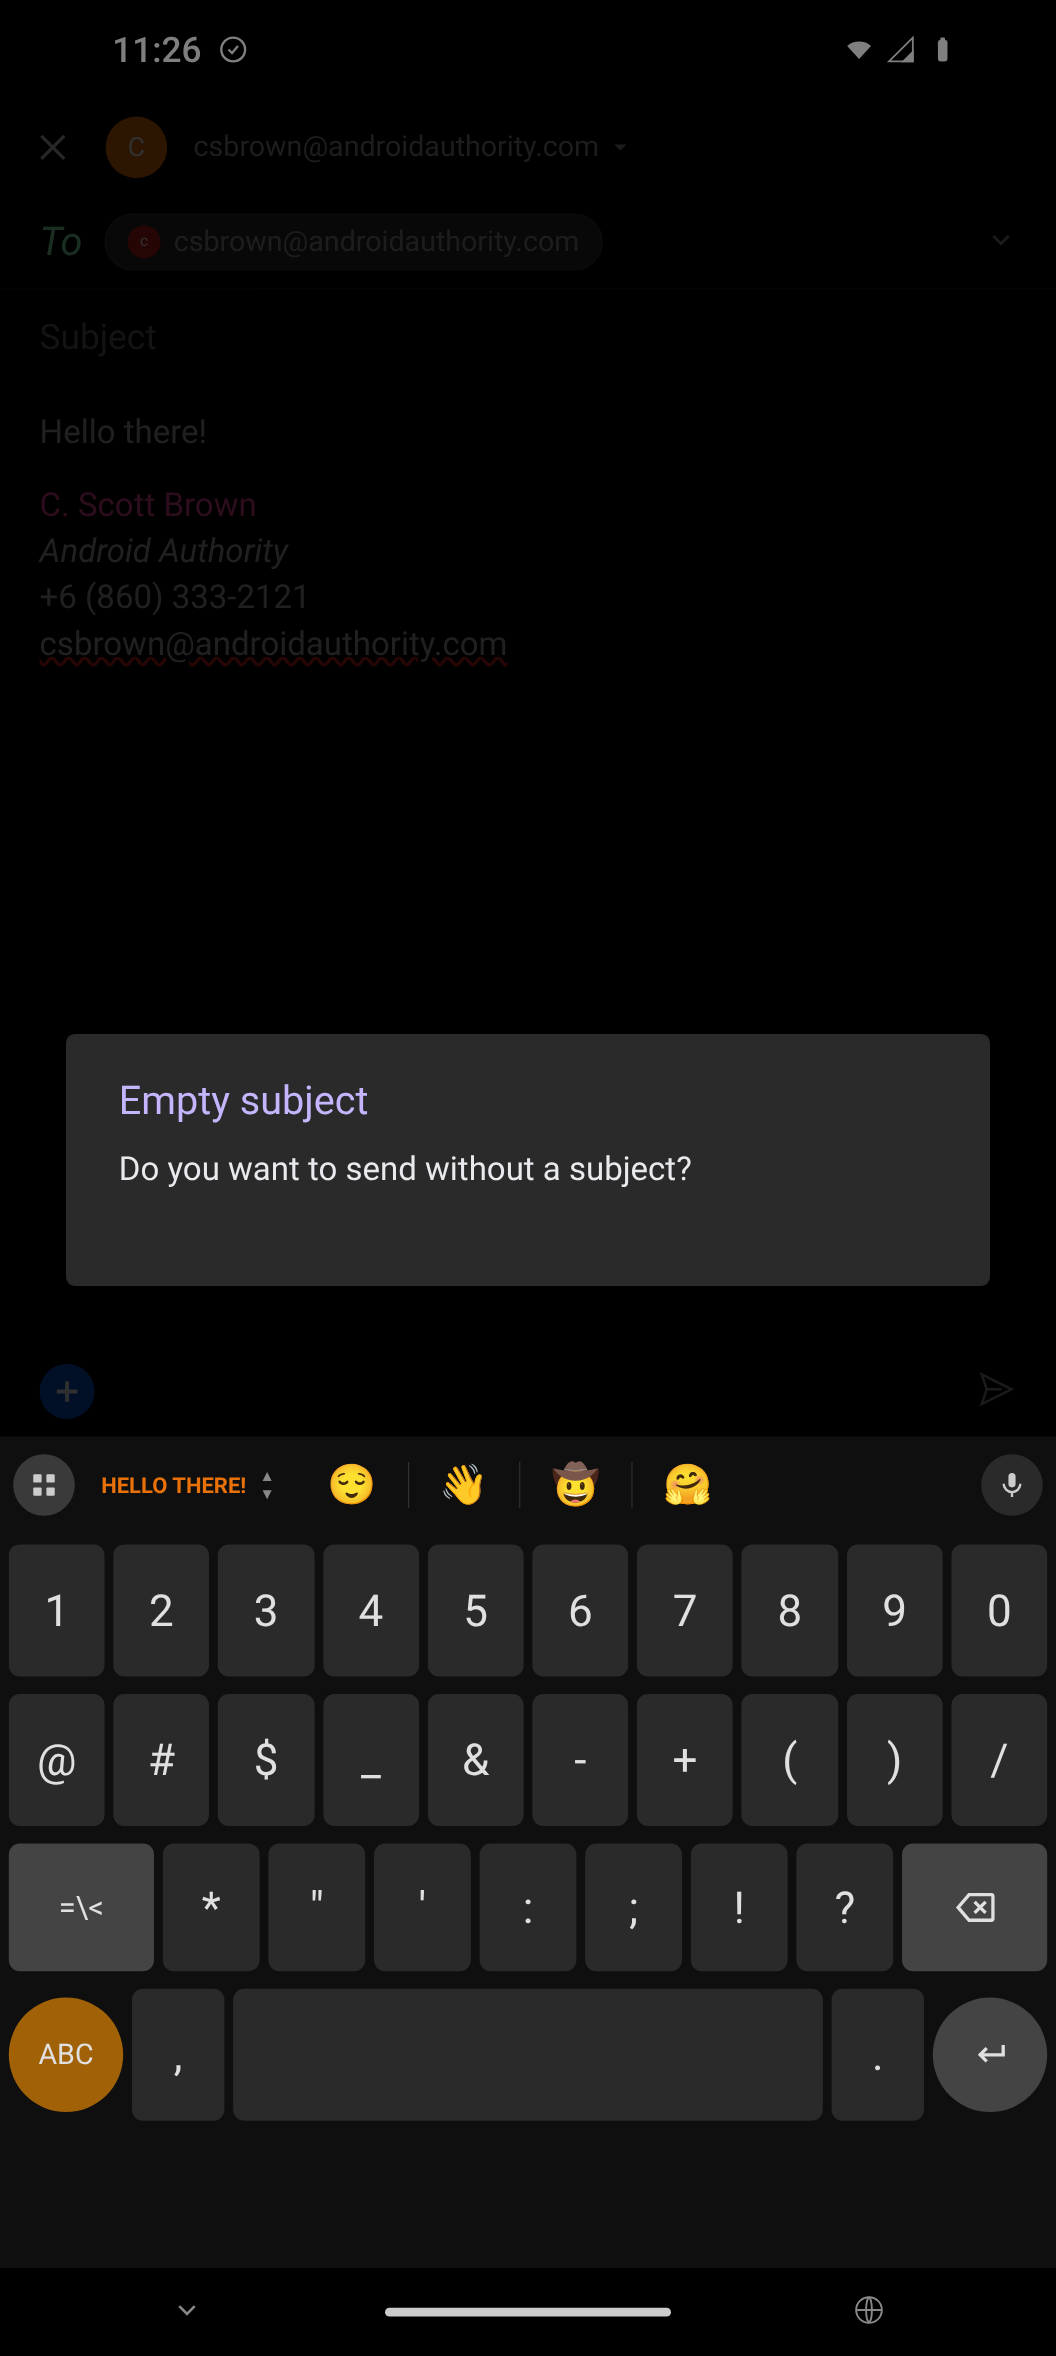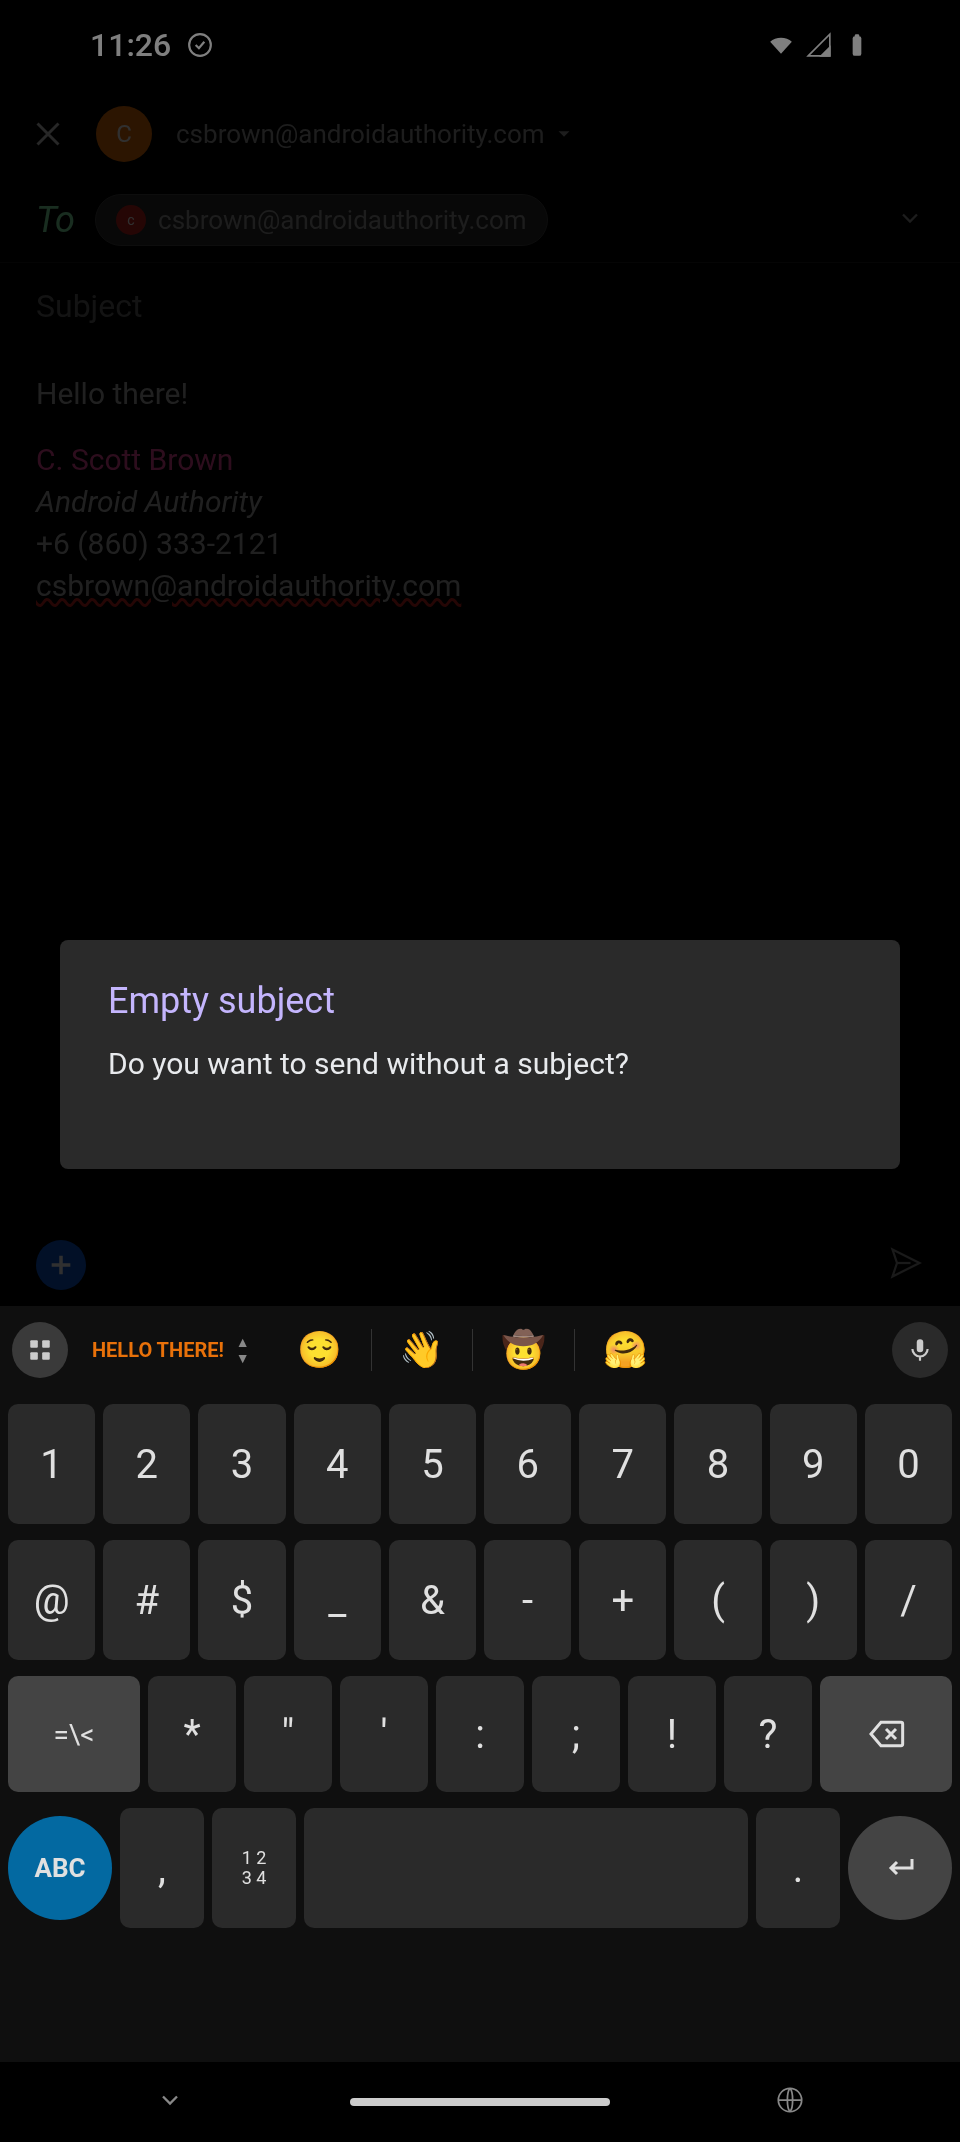--- a/index.html
+++ b/index.html
@@ -1,19 +1,19 @@
 <!DOCTYPE html>
 <html><head>
   <meta charset="utf-8">
   <style>
     * { margin: 0; padding: 0; box-sizing: border-box; font-family: -apple-system, BlinkMacSystemFont, 'Segoe UI', Roboto, sans-serif; }
     body { width: 960px; height: 2142px; background: #000; color: #999; overflow: hidden; position: relative; }
     
     .status-bar { height: 90px; display: flex; justify-content: space-between; align-items: center; padding: 0 90px 0 90px; color: #fff; }
-    .status-left { display: flex; align-items: center; gap: 16px; }
+    .status-left { display: flex; align-items: center; gap: 16px; margin-left: 12px; }
     .status-time { font-size: 32px; font-weight: 500; }
     .status-right { display: flex; align-items: center; gap: 12px; }
     .status-icon { width: 26px; height: 26px; }
     
     .compose-header { display: flex; align-items: center; padding: 16px 24px; gap: 24px; opacity: 0.38; }
     .close-btn { width: 48px; height: 48px; display: flex; align-items: center; justify-content: center; }
     .avatar { width: 56px; height: 56px; border-radius: 50%; background: #e8710a; display: flex; align-items: center; justify-content: center; color: #fff; font-size: 24px; }
     .header-text { flex: 1; }
     .header-title { font-size: 38px; font-weight: 500; color: #ccc; }
     .header-email { font-size: 26px; color: #999; display: flex; align-items: center; gap: 8px; }
@@ -52,21 +52,21 @@
     .emoji:first-child { border-left: none; }
     .mic-btn { width: 56px; height: 56px; border-radius: 50%; background: #2a2a2a; display: flex; align-items: center; justify-content: center; margin-left: auto; }
     
     .key-rows { padding: 10px 8px; }
     .key-row { display: flex; gap: 8px; margin-bottom: 16px; }
     .key { flex: 1; height: 120px; background: #2a2a2a; border-radius: 10px; display: flex; align-items: center; justify-content: center; font-size: 40px; color: #e0e0e0; }
     .key-row3 .key { height: 116px; }
     .key-special { background: #444; font-size: 28px; }
     .key-sym { flex: 1.5; }
     .key-del { flex: 1.5; }
-    .key-abc { width: 104px; height: 104px; border-radius: 50%; background: #0369a1; flex: none; font-size: 26px; font-weight: bold; }
+    .key-abc { width: 104px; height: 104px; border-radius: 50%; background: #a16207; flex: none; font-size: 26px; }
     .key-comma { width: 84px; flex: none; }
     .key-num { width: 84px; flex: none; font-size: 18px; line-height: 1.1; text-align: center; }
     .key-space { flex: 2.8; }
     .key-period { width: 84px; flex: none; }
     .key-enter { width: 104px; height: 104px; border-radius: 50%; background: #444; flex: none; }
     .key-row4 { align-items: center; }
     
     .nav-bar { position: absolute; bottom: 0; left: 0; right: 0; height: 80px; display: flex; align-items: center; justify-content: center; padding: 0 160px; }
     .nav-back { position: absolute; left: 156px; }
     .nav-globe { position: absolute; right: 156px; }
@@ -221,22 +221,20 @@
       <div class="key key-special key-del">
         <svg width="40" height="40" viewBox="0 0 24 24" fill="none" stroke="#e0e0e0" stroke-width="1.8">
             <path d="M21 5H9l-6 7 6 7h12a1 1 0 001-1V6a1 1 0 00-1-1z"></path>
             <path d="M12 9l6 6M18 9l-6 6"></path>
           </svg>
       </div>
     </div>
     <div class="key-row key-row4">
       <div class="key key-abc">ABC</div>
       <div class="key key-comma">,</div>
-      <div class="key key-num" style="white-space:pre;">1 2
-3 4</div>
       <div class="key key-space"></div>
       <div class="key key-period">.</div>
       <div class="key key-enter">
         <svg width="36" height="36" viewBox="0 0 24 24" fill="none" stroke="#e0e0e0" stroke-width="2">
             <path d="M20 6v6H6M10 8l-4 4 4 4"></path>
           </svg>
       </div>
     </div>
   </div>
 </div>

